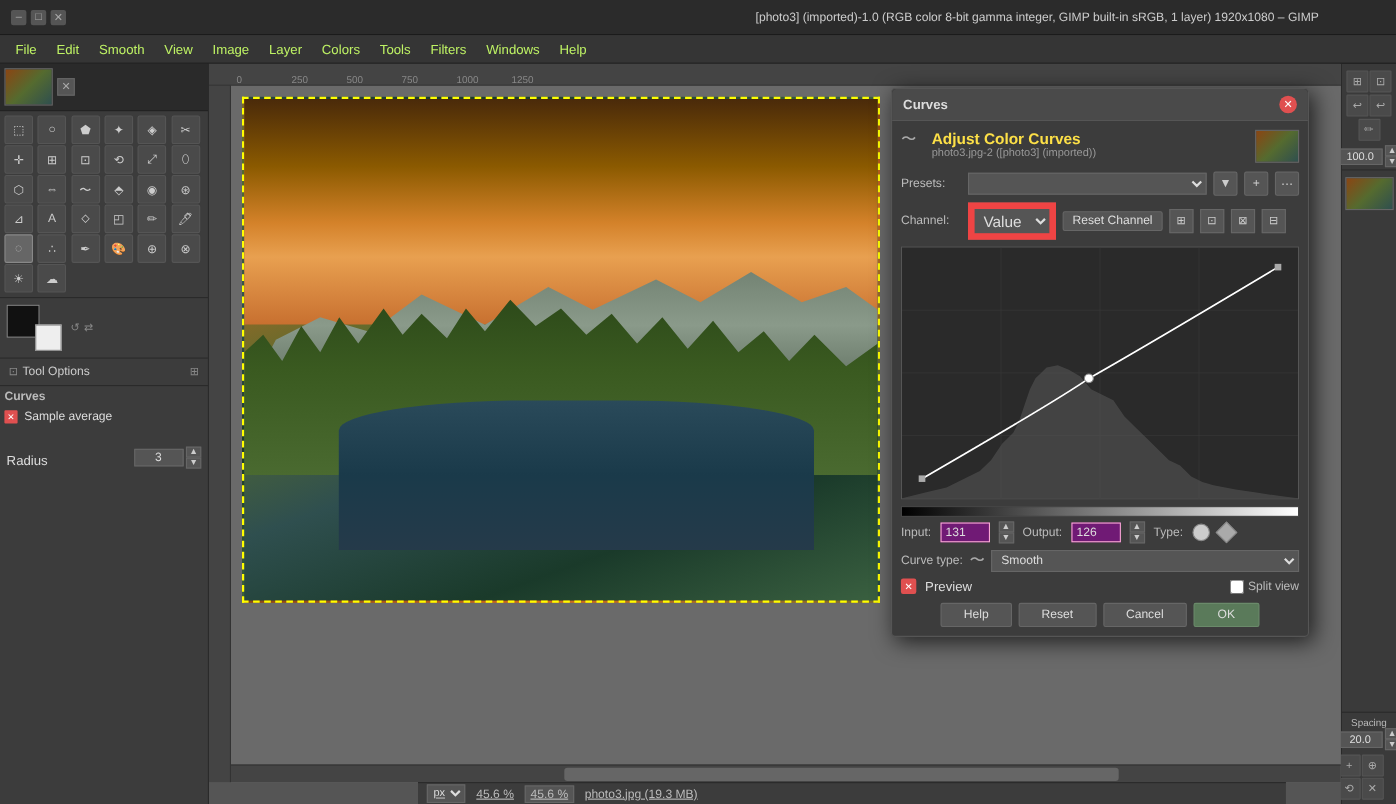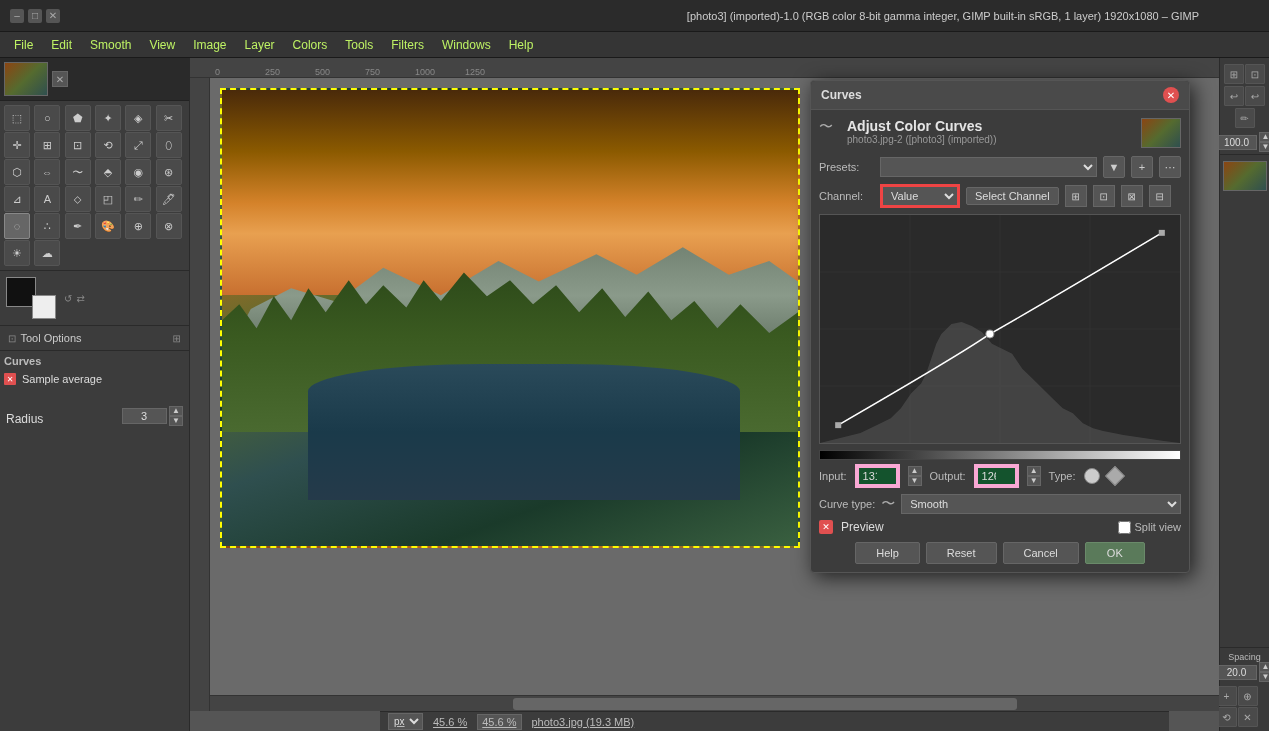--- a/index.html
+++ b/index.html
@@ -326,21 +326,21 @@
     }
     #dialog-header-icon {
       width: 20px; height: 20px;
       color: #aaa;
       font-size: 14px;
     }
     #dialog-header-text { flex: 1; }
     #dialog-main-title {
       font-size: 14px;
       font-weight: bold;
-      color: #e5e5e5;
+      color: #fde047;
     }
     #dialog-subtitle { font-size: 10px; color: #999; }
     #dialog-thumbnail {
       width: 40px; height: 30px;
       background: linear-gradient(135deg, #8B4513, #556B2F, #2F4F4F);
       border: 1px solid #666;
     }
 
     
     .dialog-row {
@@ -370,24 +370,24 @@
       color: #ccc;
       cursor: pointer;
       display: flex; align-items: center; justify-content: center;
       font-size: 11px;
       border-radius: 2px;
     }
 
     
     .channel-select {
       background: #555;
-      border: 3px solid #ef4444;
+      border: 6px solid #ef4444;
       color: #ddd;
       padding: 2px 4px;
-      font-size: 11px;
+      font-size: 14px;
       cursor: pointer;
       min-width: 80px;
     }
     .reset-channel-btn {
       background: #555;
       border: 1px solid #666;
       color: #ddd;
       padding: 2px 8px;
       font-size: 11px;
       cursor: pointer;
@@ -422,26 +422,26 @@
     .io-row {
       display: flex;
       align-items: center;
       gap: 8px;
       margin-bottom: 6px;
       font-size: 11px;
       color: #bbb;
     }
     .io-input {
       width: 45px;
-      background: #14532d;
-      border: 4px solid #f9a8d4;
+      background: #701a75;
+      border: 1px solid #f9a8d4;
       color: #ddd;
       padding: 2px 4px;
       font-size: 11px;
-      text-align: right;
+      text-align: left;
     }
     .spinner-btns {
       display: flex;
       flex-direction: column;
       gap: 0;
     }
     .spinner-btn {
       width: 14px; height: 10px;
       background: #555;
       border: 1px solid #666;
@@ -802,21 +802,21 @@
 
     <div class="dialog-row">
       <span class="dialog-row-label">Channel:</span>
       <select class="channel-select">
         <option>Value</option>
         <option>Red</option>
         <option>Green</option>
         <option>Blue</option>
         <option>Alpha</option>
       </select>
-      <button class="reset-channel-btn">Select Channel</button>
+      <button class="reset-channel-btn">Reset Channel</button>
       <button class="icon-btn">⊞</button>
       <button class="icon-btn">⊡</button>
       <button class="icon-btn">⊠</button>
       <button class="icon-btn">⊟</button>
     </div>
 
     <div id="curves-graph">
       <svg width="100%" height="100%" viewBox="0 0 356 230" preserveAspectRatio="none">
 
         <g stroke="#3a3a3a" stroke-width="0.5">

